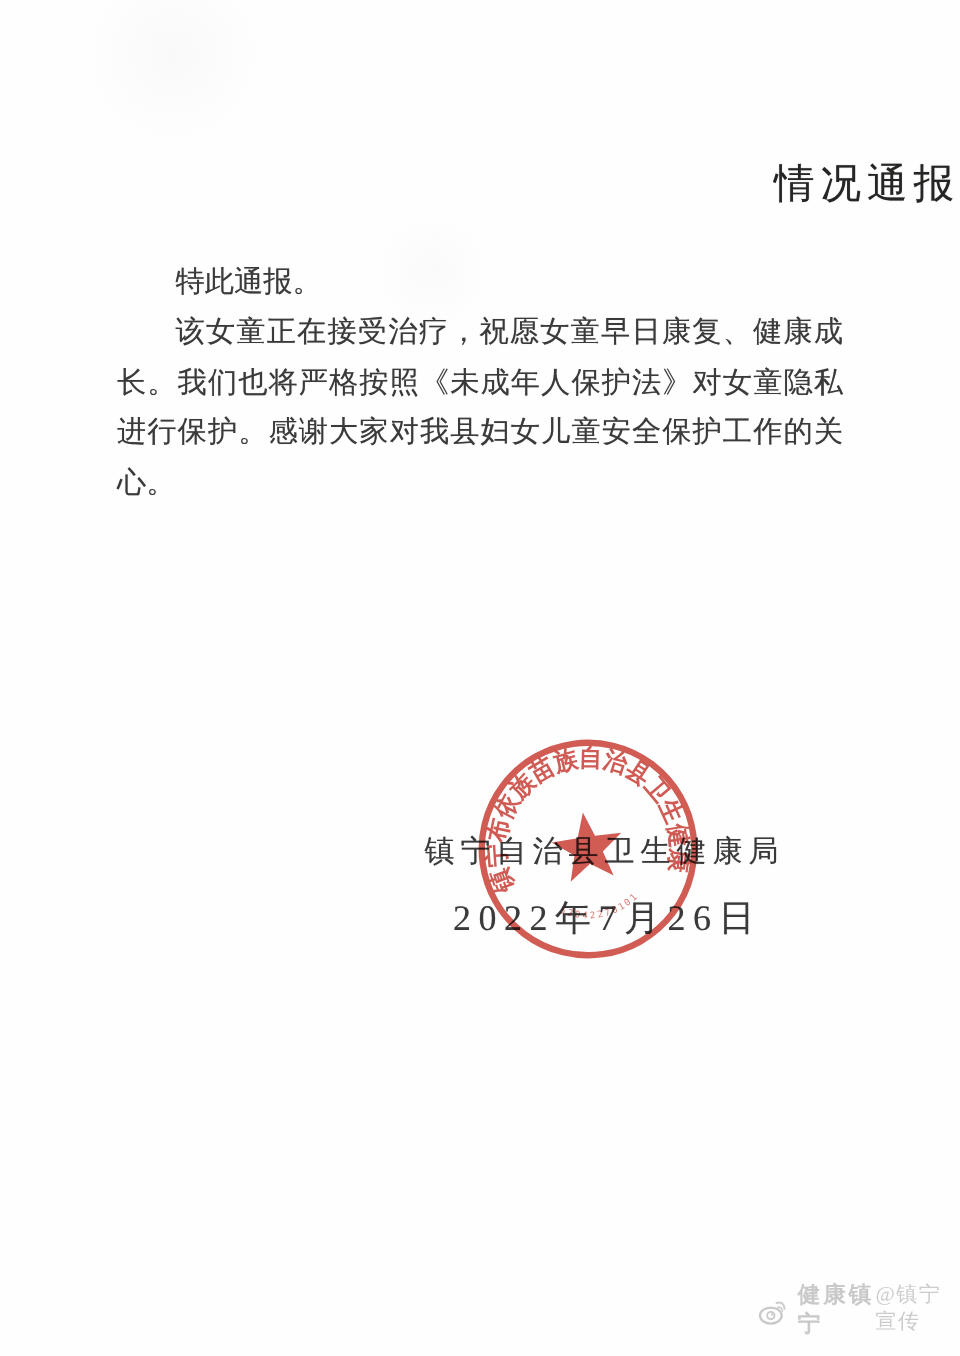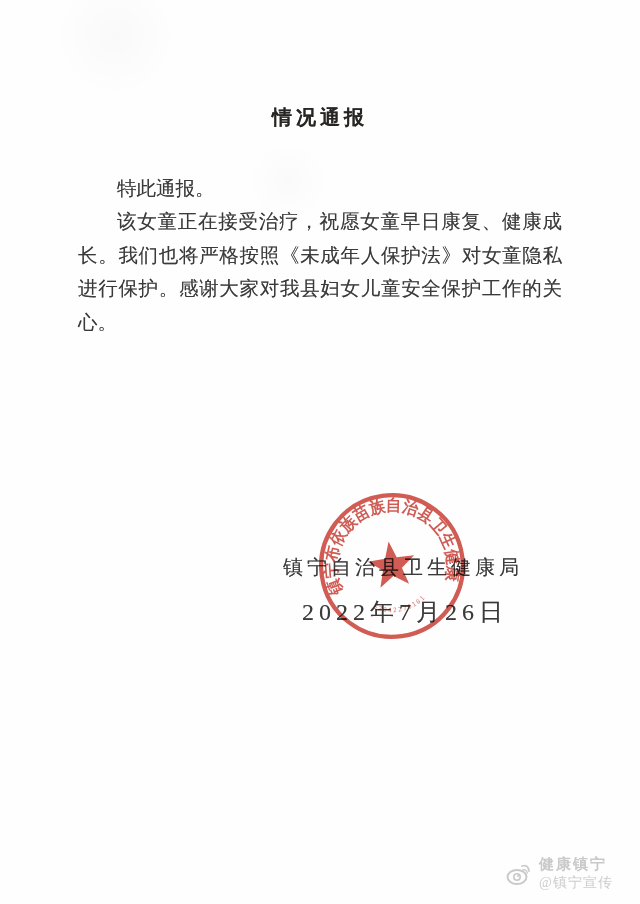--- a/index.html
+++ b/index.html
@@ -16,23 +16,23 @@
     background:
       radial-gradient(circle at 18% 4%, rgba(0,0,0,0.02), transparent 6%),
       radial-gradient(circle at 45% 20%, rgba(0,0,0,0.015), transparent 5%),
       #fefefe;
   }
   .doc-title {
     position: absolute;
     top: 104px;
     left: 0;
     width: 100%;
-    text-align: center;
-    font-size: 20px;
-    font-weight: bold;
+    text-align: right;
+    font-size: 27px;
+    font-weight: normal;
     letter-spacing: 4px;
     color: #262524;
     text-shadow: 0 0 0.6px rgba(40,40,40,0.55);
   }
   .doc-body {
     position: absolute;
     top: 172px;
     left: 78px;
     width: 484px;
     color: #3a3a3a;
@@ -76,21 +76,21 @@
   }
   .watermark {
     position: absolute;
     top: 855px;
     left: 504px;
     display: flex;
     align-items: center;
     gap: 5px;
     color: #c6c6c6;
   }
-  .watermark .wm-lines { display: flex; flex-direction: column; line-height: 1.25; }
+  .watermark .wm-lines { display: flex; flex-direction: row; line-height: 1.25; }
   .wm-line1 { font-size: 15px; letter-spacing: 2px; font-weight: bold; color: #c9c9c9; }
   .wm-line2 { font-size: 14px; letter-spacing: 1px; color: #cccccc; }
 </style>
 </head>
 <body>
 
 <div class="page">
 
   <div class="doc-title">情况通报</div>
 

